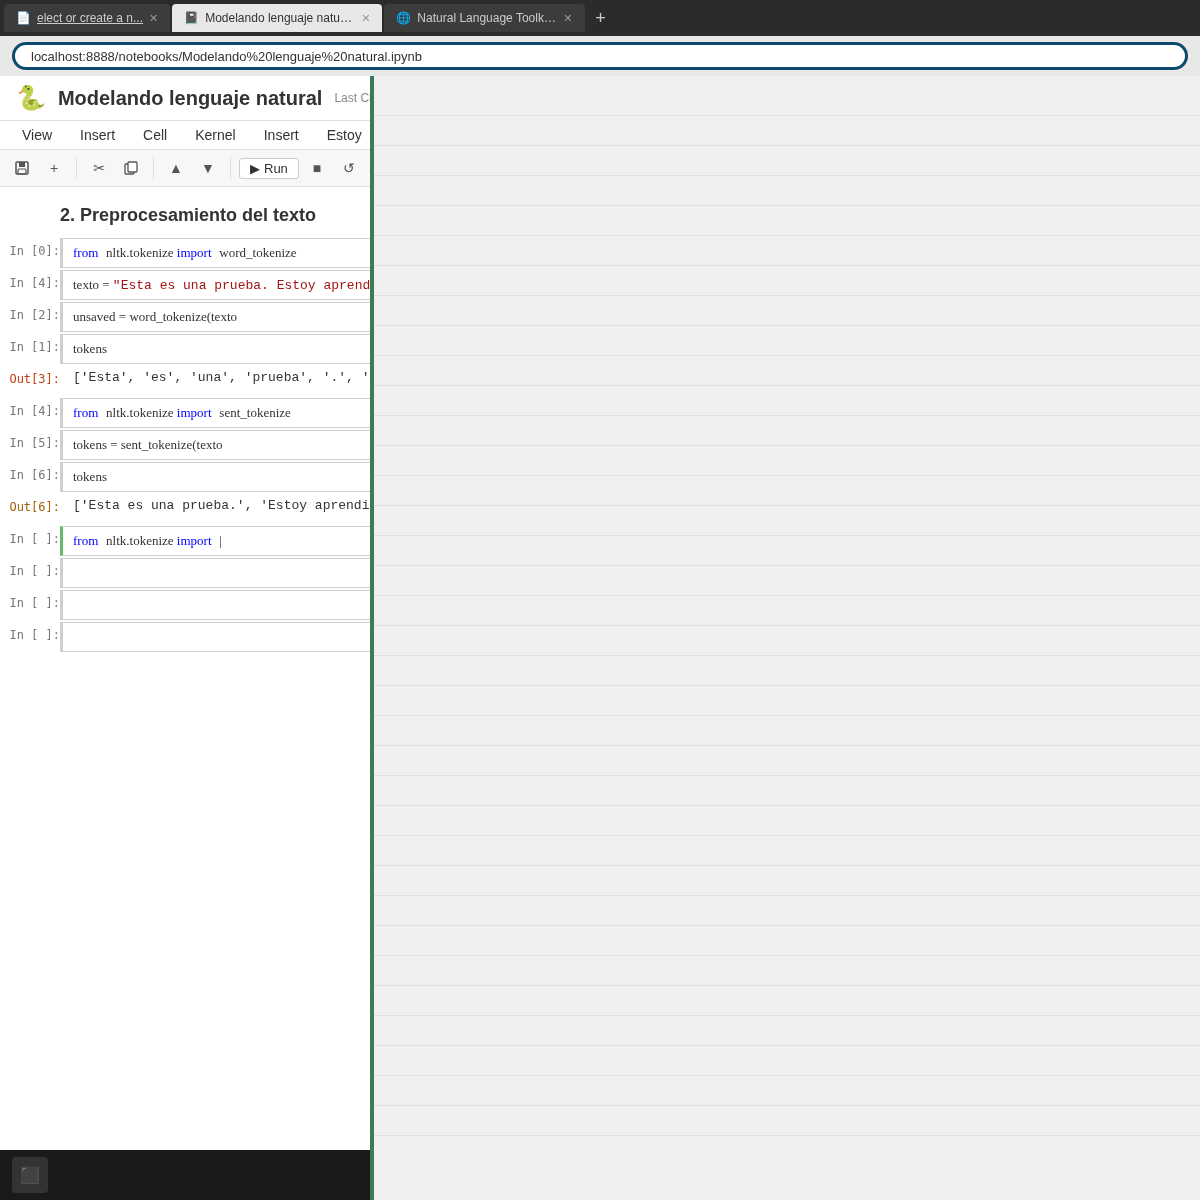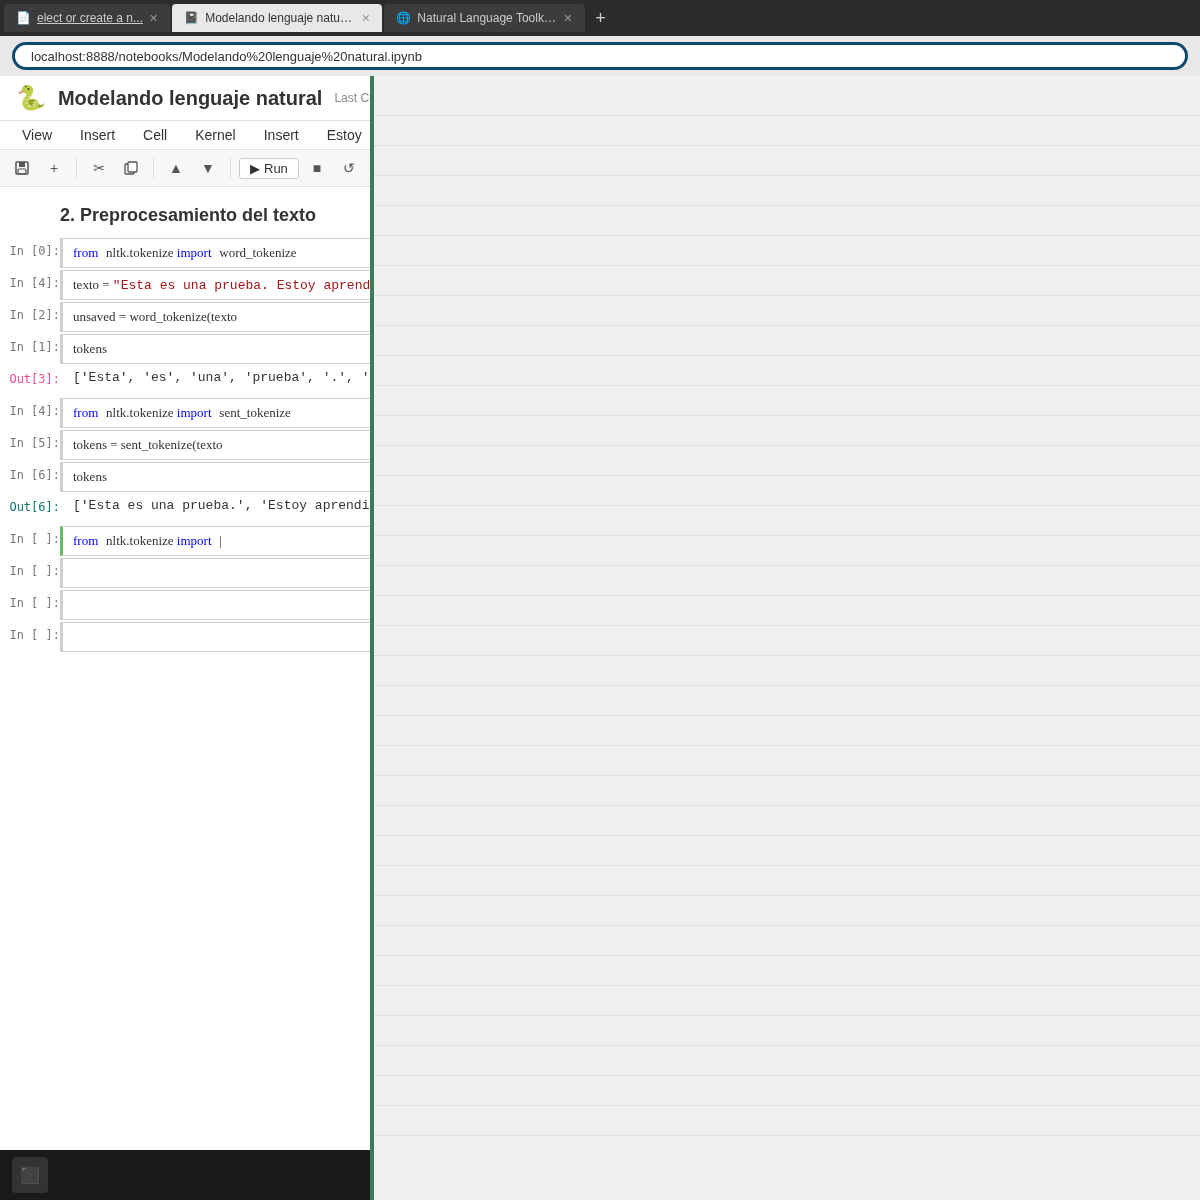--- a/index.html
+++ b/index.html
@@ -447,21 +447,21 @@
     </div>
 
     <div class="cell-row">
       <div class="cell-number">In [1]:</div>
       <div class="cell-content">
         <span class="code-text">tokens</span>
       </div>
     </div>
 
     <div class="cell-row">
-      <div class="cell-number" style="color:#ec4899;">Out[3]:</div>
+      <div class="cell-number" style="color:#c2410c;">Out[3]:</div>
       <div class="cell-content output-cell">
         <span class="output-text">['Esta', 'es', 'una', 'prueba', '.', 'Estoy', 'aprendiendo', 'NLTK', '.']</span>
       </div>
     </div>
 
     <div class="cell-row">
       <div class="cell-number">In [4]:</div>
       <div class="cell-content">
         <span class="kw">from</span>
         <span class="code-text"> nltk.tokenize </span>
@@ -478,21 +478,21 @@
     </div>
 
     <div class="cell-row">
       <div class="cell-number">In [6]:</div>
       <div class="cell-content">
         <span class="code-text">tokens</span>
       </div>
     </div>
 
     <div class="cell-row">
-      <div class="cell-number" style="color:#0f766e;">Out[6]:</div>
+      <div class="cell-number" style="color:#a16207;">Out[6]:</div>
       <div class="cell-content output-cell">
         <span class="output-text">['Esta es una prueba.', 'Estoy aprendiendo NLTK.']</span>
       </div>
     </div>
 
     <div class="cell-row">
       <div class="cell-number">In [ ]:</div>
       <div class="cell-content active-cell">
         <span class="kw">from</span>
         <span class="code-text"> nltk.tokenize </span>

